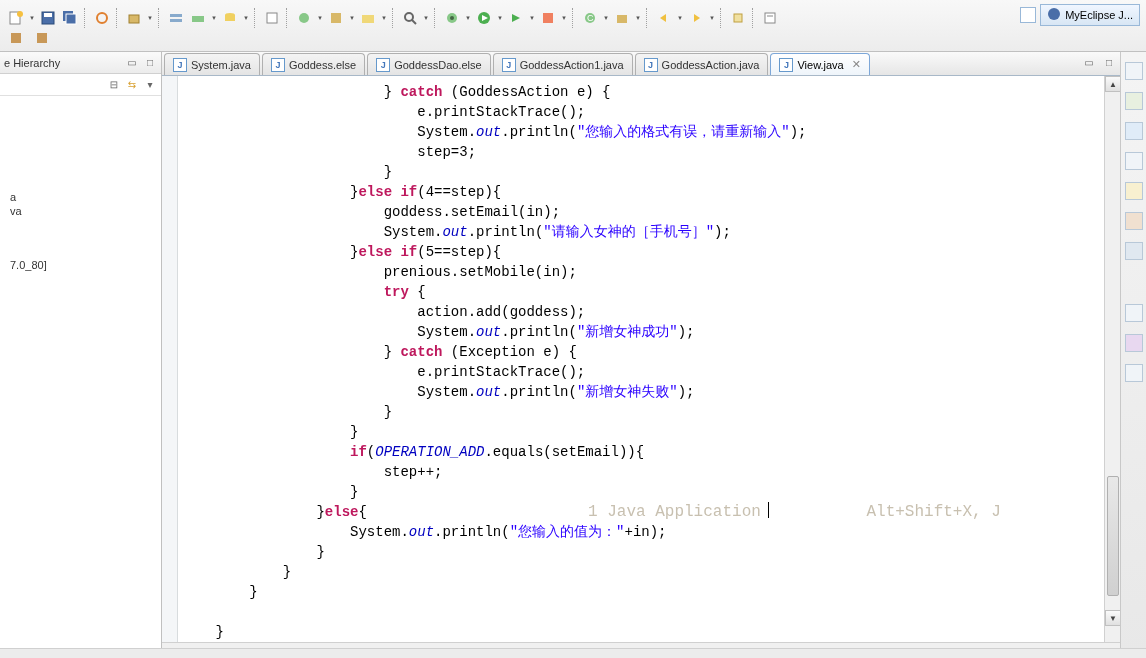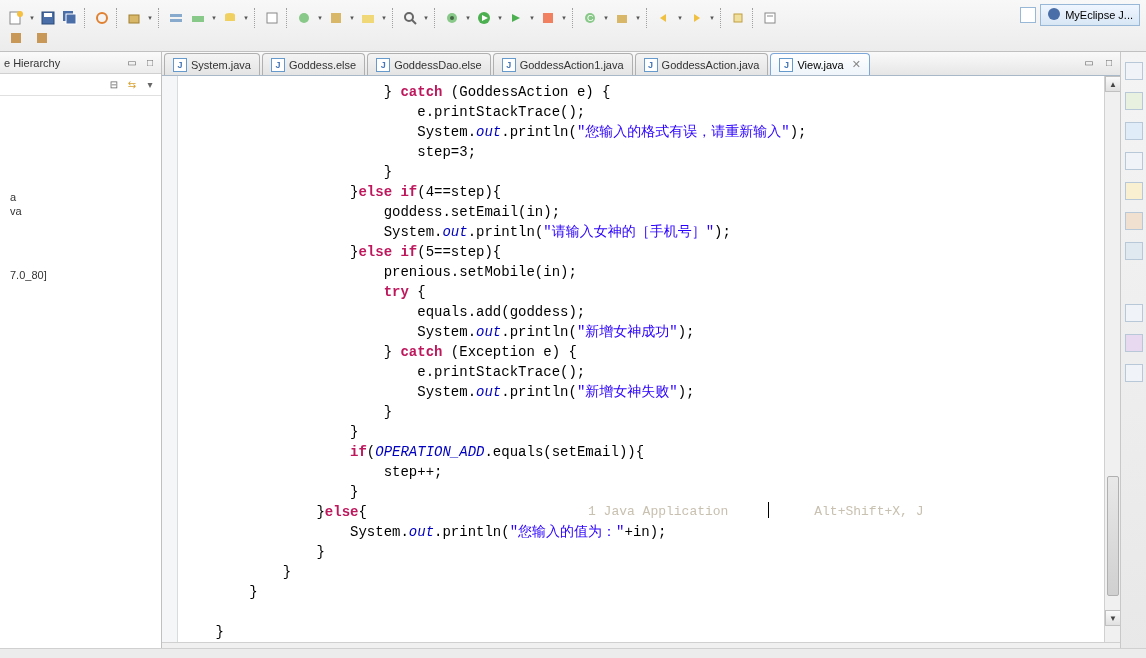--- a/index.html
+++ b/index.html
@@ -444,21 +444,21 @@
       </span>
     </div>
     <div class="view-toolbar">
       <span class="mini-icon">⊟</span>
       <span class="mini-icon" style="color:#d8a030">⇆</span>
       <span class="mini-icon">▾</span>
     </div>
     <div class="tree">
       <div class="tree-item" style="margin-top:90px">a</div>
       <div class="tree-item">va</div>
-      <div class="tree-item" style="margin-top:50px">7.0_80]</div>
+      <div class="tree-item" style="margin-top:40px">7.0_80]</div>
     </div>
   </div>
 
   <div class="editor-area">
     <div class="editor-tabs">
       <div class="etab">
           <span class="jicon">J</span>
           <span>System.java</span>
         </div>
       <div class="etab">
@@ -494,38 +494,38 @@
 <span>                            e.printStackTrace();</span>
 <span>                            System.</span><span class="field-italic">out</span><span>.println(</span><span class="string">"您输入的格式有误，请重新输入"</span><span>);</span>
 <span>                            step=3;</span>
 <span>                        }</span>
 <span>                    }</span><span class="kw">else if</span><span>(4==step){</span>
 <span>                        goddess.setEmail(in);</span>
 <span>                        System.</span><span class="field-italic">out</span><span>.println(</span><span class="string">"请输入女神的［手机号］"</span><span>);</span>
 <span>                    }</span><span class="kw">else if</span><span>(5==step){</span>
 <span>                        prenious.setMobile(in);</span>
 <span>                        </span><span class="kw">try</span><span> {</span>
-<span>                            equals.add(goddess);</span>
+<span>                            action.add(goddess);</span>
 <span>                            System.</span><span class="field-italic">out</span><span>.println(</span><span class="string">"新增女神成功"</span><span>);</span>
 <span>                        } </span><span class="kw">catch</span><span> (Exception e) {</span>
 <span>                            e.printStackTrace();</span>
 <span>                            System.</span><span class="field-italic">out</span><span>.println(</span><span class="string">"新增女神失败"</span><span>);</span>
 <span>                        }</span>
 <span>                    }</span>
 <span>                    </span><span class="kw">if</span><span>(</span><span class="const-italic">OPERATION_ADD</span><span>.equals(setEmail)){</span>
 <span>                        step++;</span>
 <span>                    }</span>
 <span>                }</span><span class="kw">else</span><span>{</span>
 <span>                    System.</span><span class="field-italic">out</span><span>.println(</span><span class="string">"您输入的值为："</span><span>+in);</span>
 <span>                }</span>
 <span>            }</span>
 <span>        }</span>
 <span></span>
 <span>    }</span>
-<span class="ghost" style="left:410px;top:426px;font-size:13px;">1 Java Application           Alt+Shift+X, J</span>
+<span class="ghost" style="left:410px;top:426px;font-size:16px;">1 Java Application           Alt+Shift+X, J</span>
 <span class="text-caret" style="left:590px;top:426px;"></span>
 </div>
       <div class="vscroll">
         <div class="up">▲</div>
         <div class="thumb"></div>
         <div class="down">▼</div>
       </div>
     </div>
     <div class="hscroll-area"></div>
   </div>

